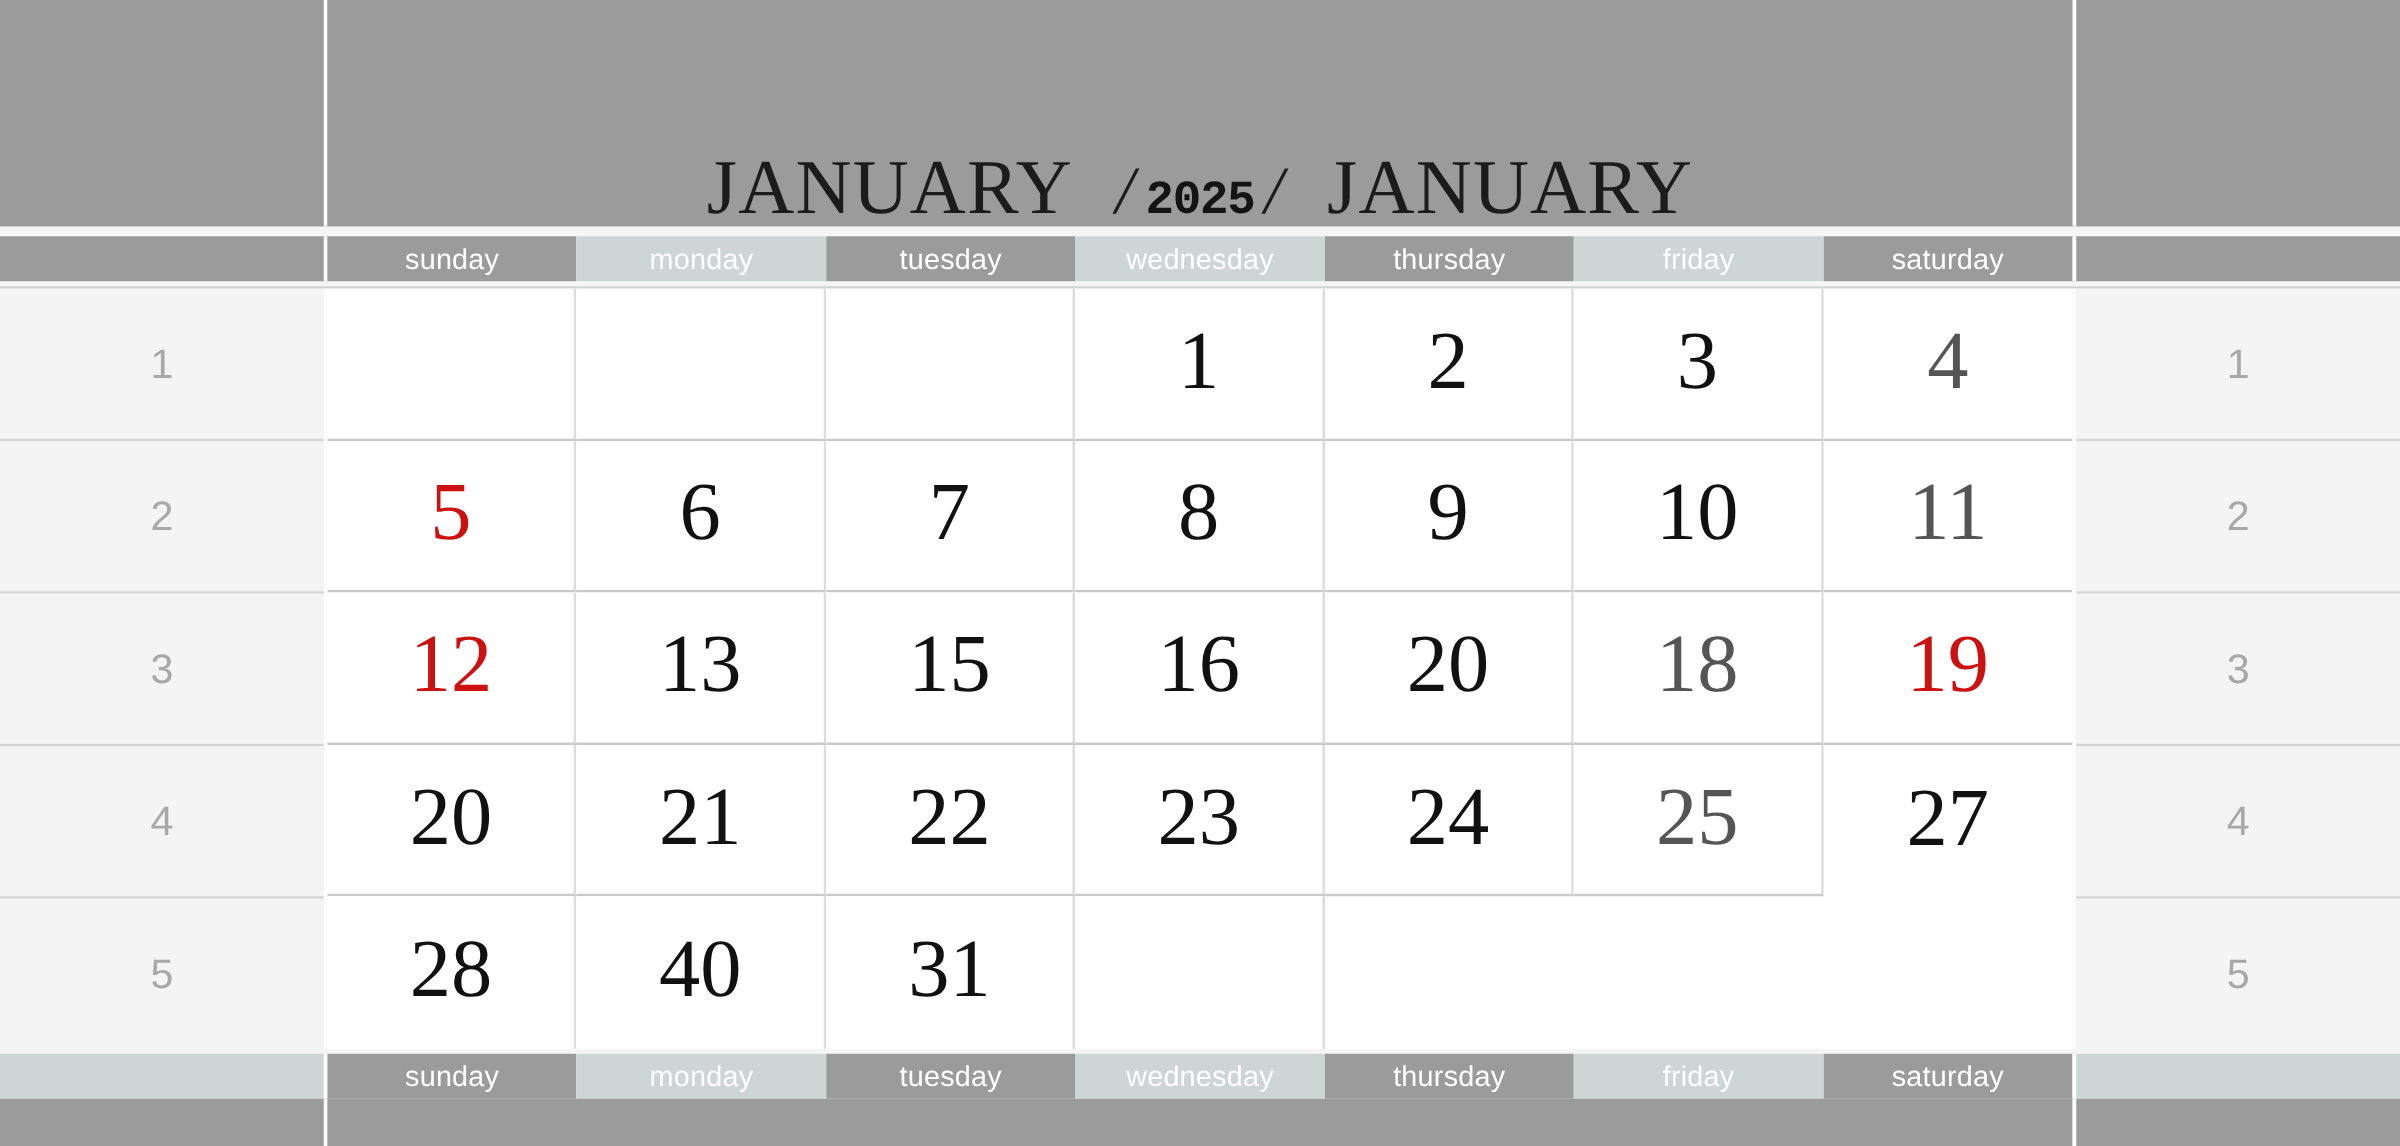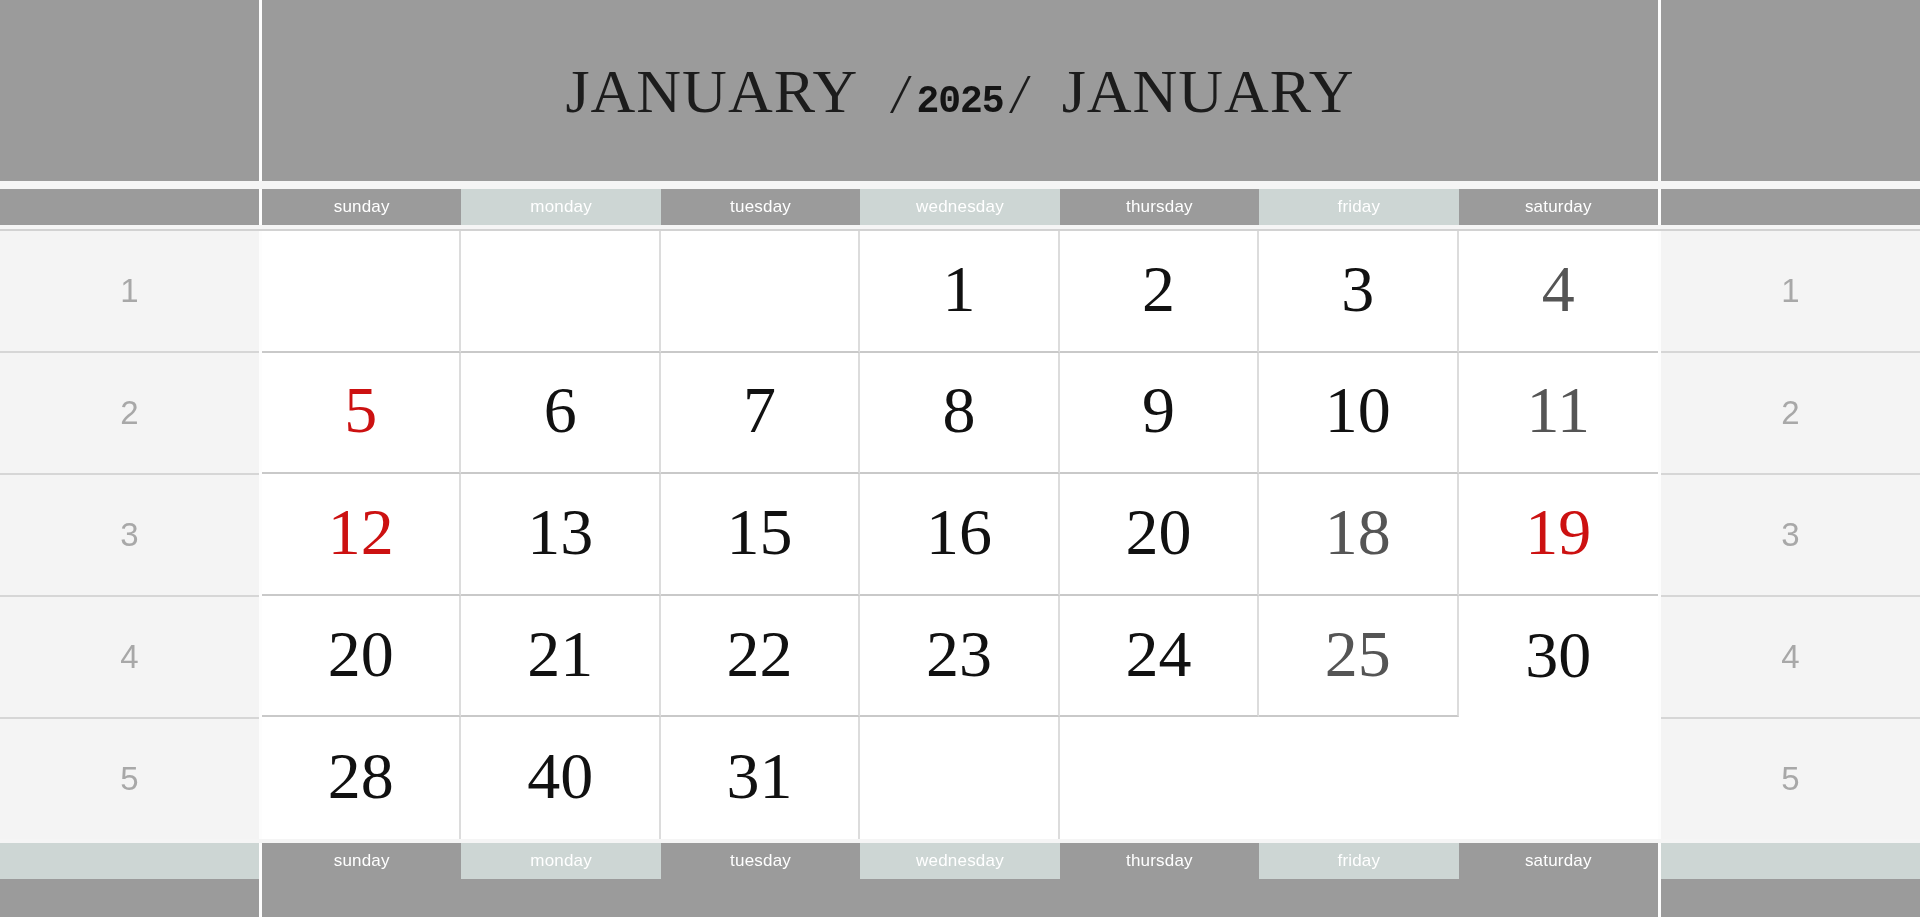--- a/index.html
+++ b/index.html
@@ -37,21 +37,21 @@
     background: #9b9b9b;
     box-sizing: border-box;
   }
   .header-side.left  { border-right: 3px solid #fdfdfd; }
   .header-side.right { border-left: 3px solid #fdfdfd; }
 
   .header-center {
     flex: 1 1 auto;
     background: #9b9b9b;
     display: flex;
-    align-items: center;
+    align-items: flex-end;
     justify-content: center;
     box-sizing: border-box;
   }
   .header-title {
     font-family: "Liberation Serif", serif;
     font-size: 62px;
     color: #1c1c1c;
     letter-spacing: 1px;
     white-space: nowrap;
     line-height: 1;
@@ -103,21 +103,21 @@
   .weekday-cells {
     flex: 1 1 auto;
     display: grid;
     grid-template-columns: repeat(7, 1fr);
   }
   .weekday-cell {
     display: flex;
     align-items: center;
     justify-content: center;
     font-family: "Liberation Sans", sans-serif;
-    font-size: 17px;
+    font-size: 23px;
     color: #ffffff;
     letter-spacing: 0.2px;
     box-sizing: border-box;
   }
   .weekday-cell.dark { background: #9b9b9b; }
   .weekday-cell.pale { background: #cdd6d4; }
 
   
   .hairline-light {
     width: 100%;
@@ -284,21 +284,21 @@
       <div class="day-cell saturday r3">18</div>
 
       <div class="day-cell sunday r4">19</div>
       <div class="day-cell r4">20</div>
       <div class="day-cell r4">21</div>
       <div class="day-cell r4">22</div>
       <div class="day-cell r4">23</div>
       <div class="day-cell r4">24</div>
       <div class="day-cell saturday r4">25</div>
 
-      <div class="day-cell r5">30</div>
+      <div class="day-cell r5">27</div>
       <div class="day-cell r5">28</div>
       <div class="day-cell r5">40</div>
       <div class="day-cell r5">31</div>
       <div class="day-cell saturday empty r5"></div>
     </div>
 
     <div class="weeknum-col right">
       <div class="weeknum-cell">1</div>
       <div class="weeknum-cell">2</div>
       <div class="weeknum-cell">3</div>

